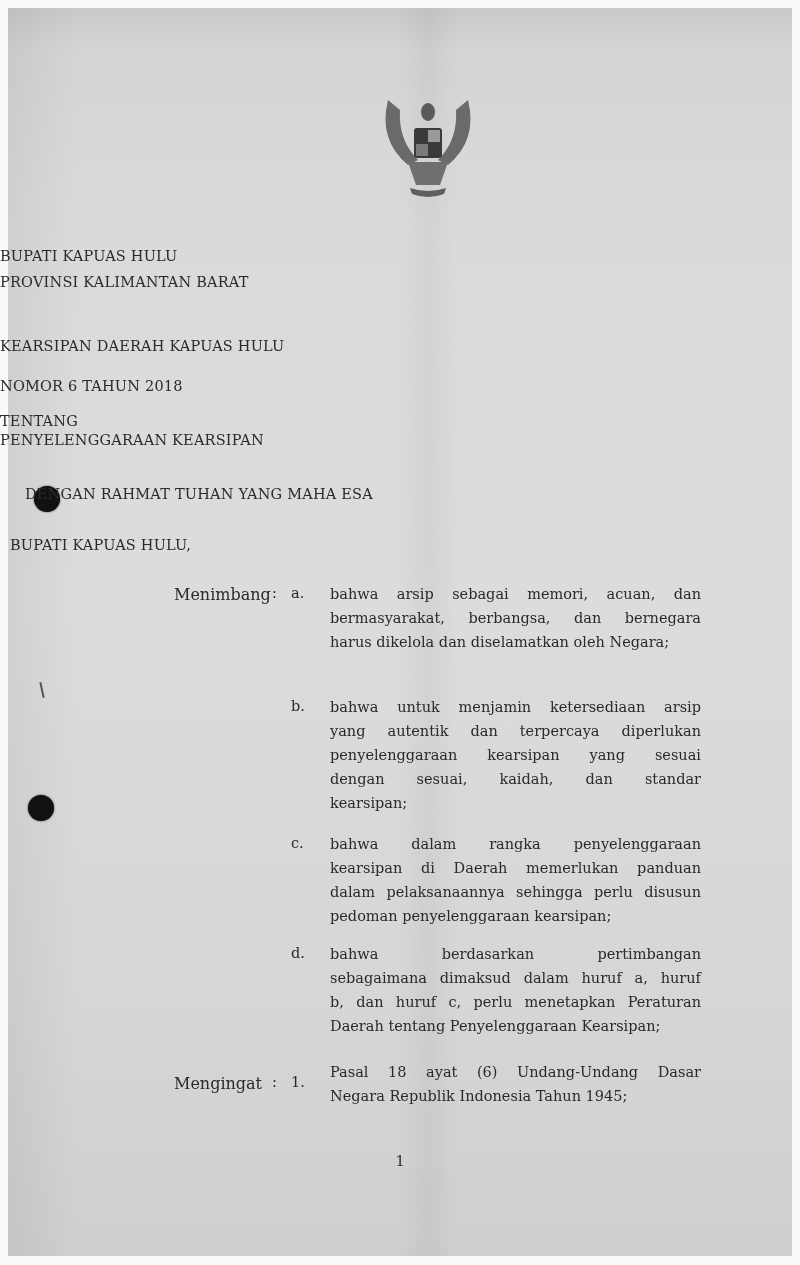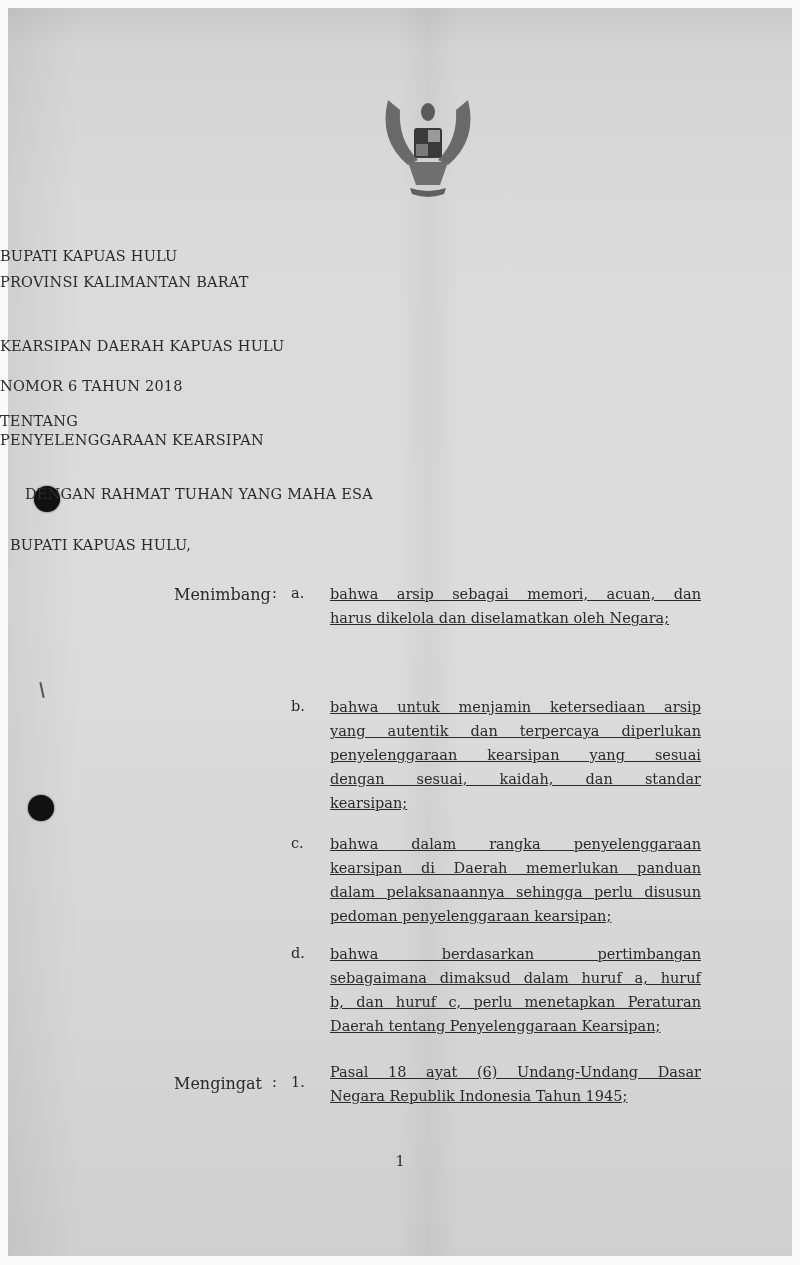--- a/index.html
+++ b/index.html
@@ -19,21 +19,21 @@
     content: ""; position: absolute; left: 0; top: 0; width: 70px; height: 100%;
     background: linear-gradient(90deg, rgba(0,0,0,0.05), rgba(0,0,0,0));
   }
   .emblem { position: absolute; left: 378px; top: 90px; width: 100px; height: 110px; }
   .center { position: absolute; left: 0; width: 800px; text-align: left; font-size: 14.5px; letter-spacing: 0.2px; }
   .hole { position: absolute; width: 26px; height: 26px; border-radius: 50%; background: #111; box-shadow: 0 0 2px #333; }
   .tick { position: absolute; left: 41px; top: 682px; width: 2px; height: 16px; background: #555; transform: rotate(-12deg); }
   .label { position: absolute; left: 158px; font-size: 16px; margin-left: 16px; }
   .colon { position: absolute; left: 272px; font-size: 14.5px; }
   .marker { position: absolute; font-size: 14.5px; }
-  .para { position: absolute; left: 330px; width: 371px; font-size: 14.5px; line-height: 24px; text-align: justify; text-align-last: left; text-decoration: underline; }
+  .para { position: absolute; left: 330px; width: 371px; font-size: 14.5px; line-height: 24px; text-align: justify; text-align-last: left; }
   .para .ln { display: block; text-align: justify; text-align-last: justify; }
   .para .ln.last { text-align-last: left; }
   .pagenum { position: absolute; left: 0; width: 800px; text-align: center; top: 1153px; font-size: 14.5px; }
 </style>
 </head>
 <body>
 
 <div class="page"></div>
 
 <svg class="emblem" viewBox="0 0 100 110">
@@ -61,20 +61,21 @@
 
 <div class="center" style="top:486px; left:25px">DENGAN RAHMAT TUHAN YANG MAHA ESA</div>
 <div class="center" style="top:537px; left:10px">BUPATI KAPUAS HULU,</div>
 
 <div class="label" style="top:585px">Menimbang</div>
 <div class="colon" style="top:585px">:</div>
 
 <div class="marker" style="left:291px; top:585px">a.</div>
 <div class="para" style="top:582px">
   <span class="ln">bahwa arsip sebagai memori, acuan, dan</span>
+  <span class="ln">bermasyarakat, berbangsa, dan bernegara</span>
   <span class="ln last">harus dikelola dan diselamatkan oleh Negara;</span>
 </div>
 
 <div class="marker" style="left:291px; top:698px">b.</div>
 <div class="para" style="top:695px">
   <span class="ln">bahwa untuk menjamin ketersediaan arsip</span>
   <span class="ln">yang autentik dan terpercaya diperlukan</span>
   <span class="ln">penyelenggaraan kearsipan yang sesuai</span>
   <span class="ln">dengan sesuai, kaidah, dan standar</span>
   <span class="ln last">kearsipan;</span>

